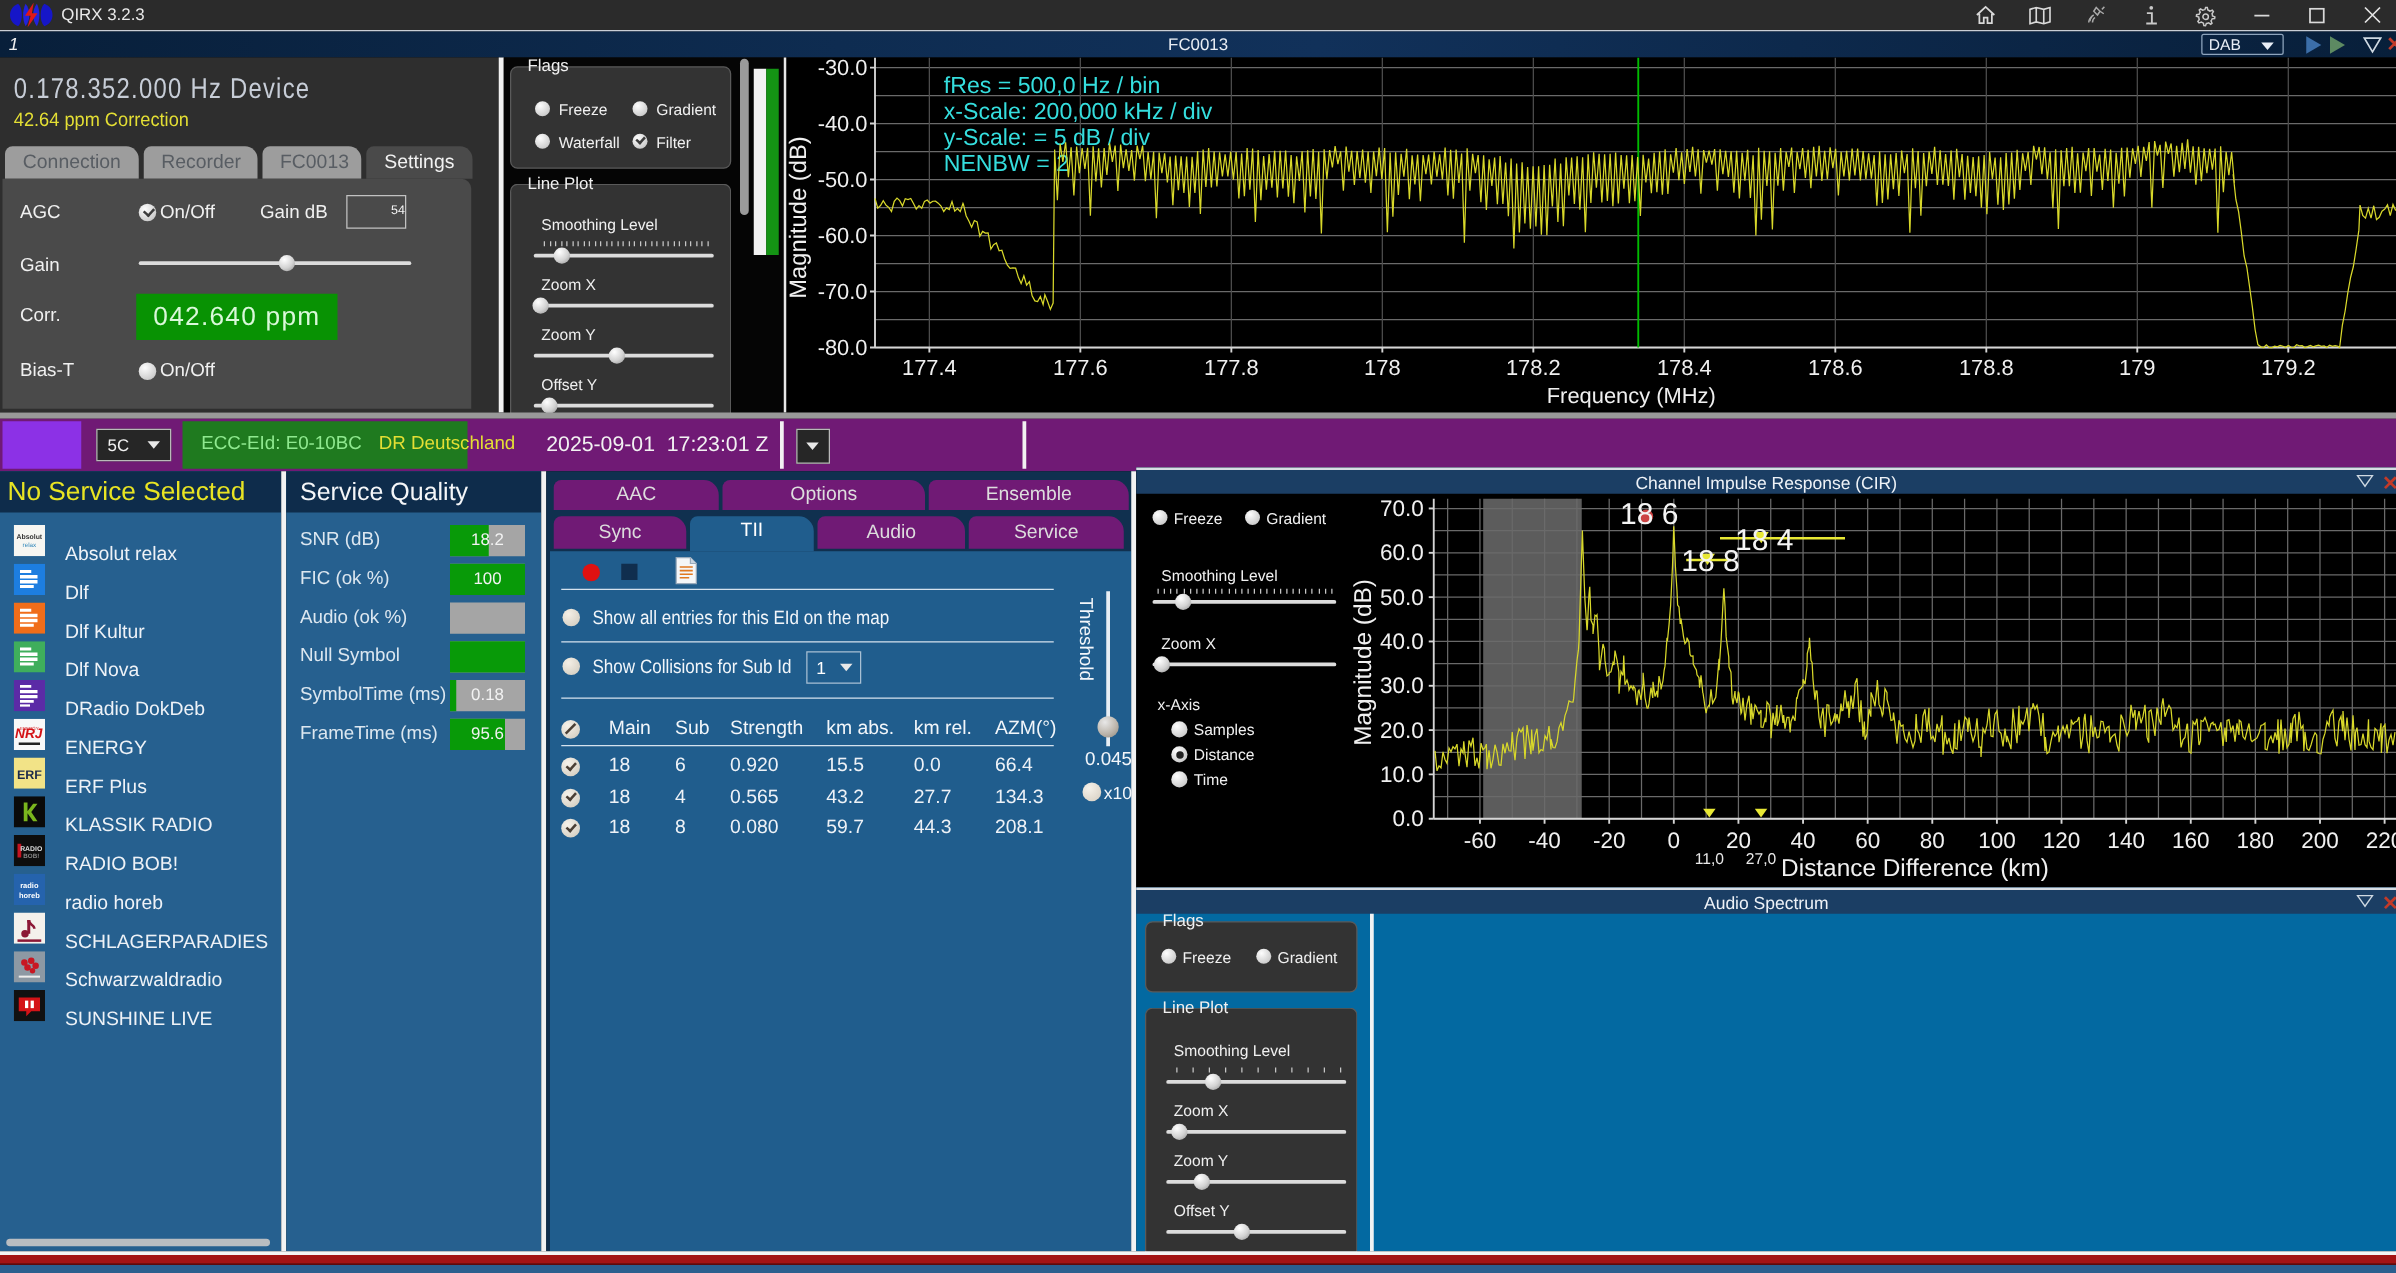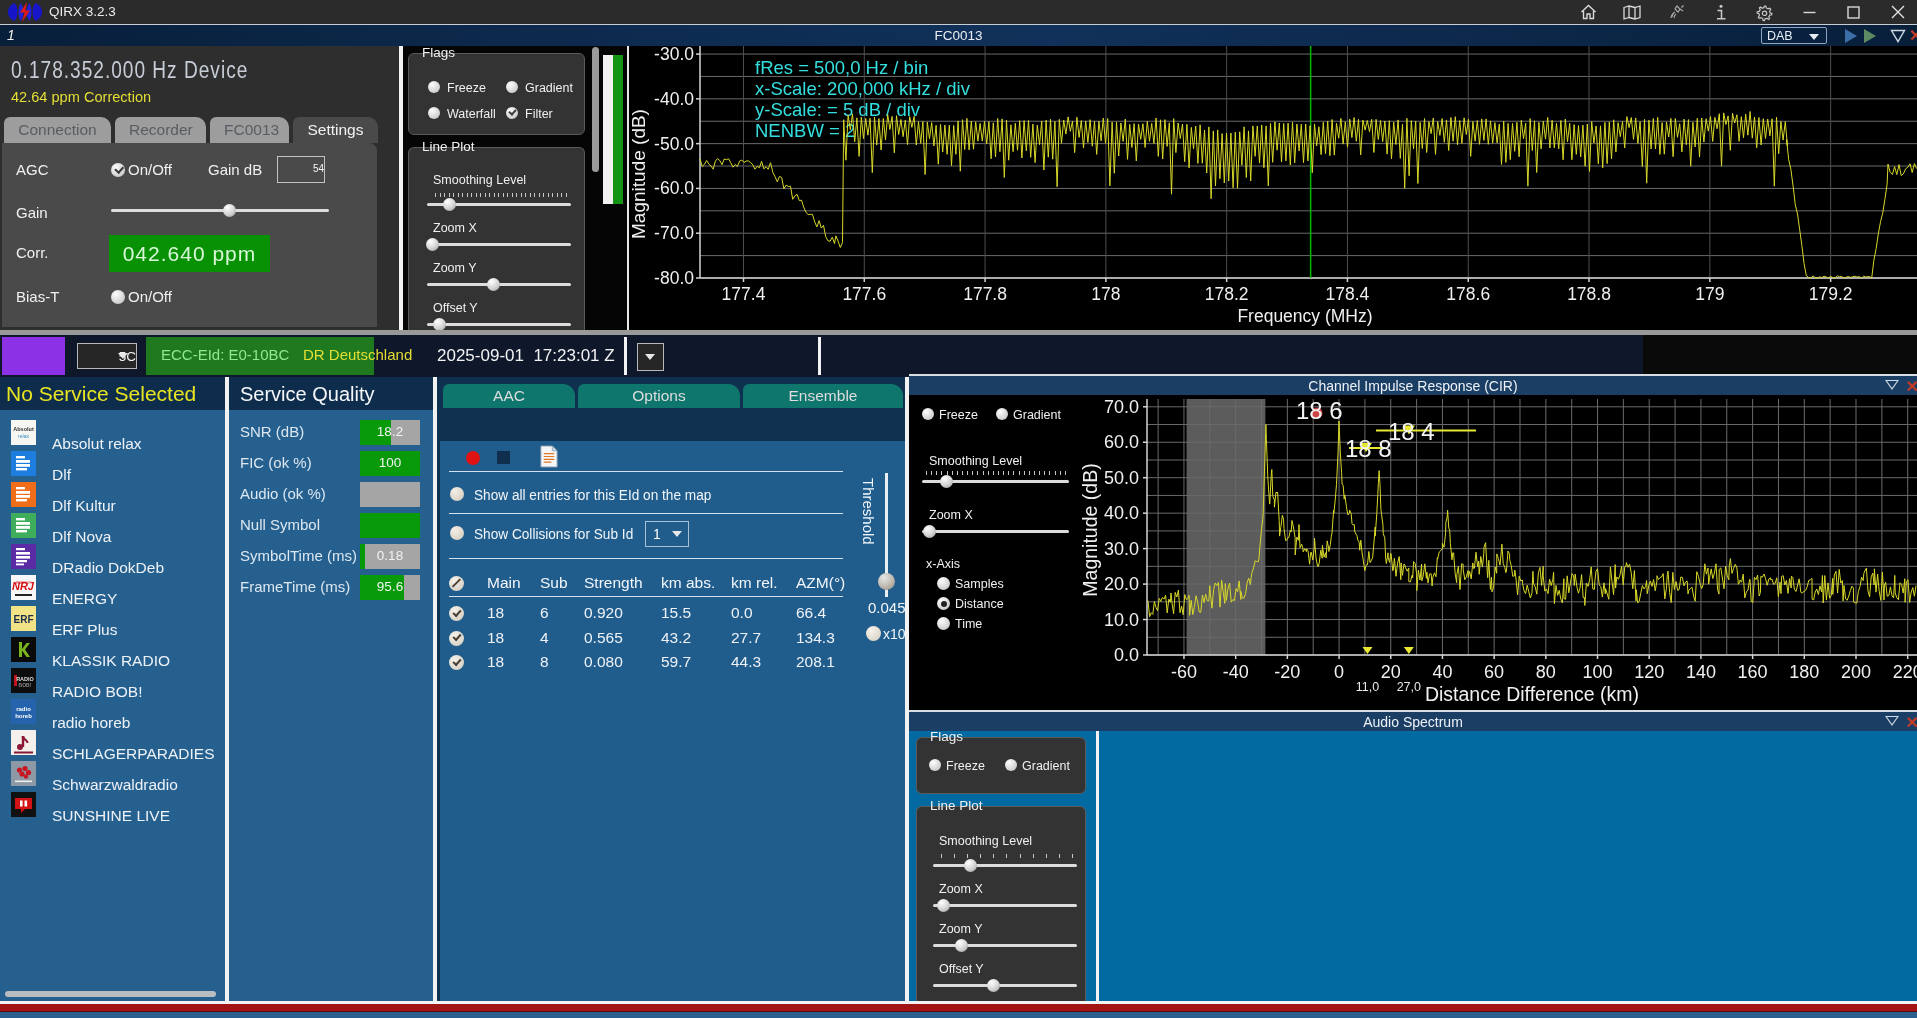--- a/index.html
+++ b/index.html
@@ -43,21 +43,21 @@
 .gb-title{position:absolute;left:10px;top:-9px;background:transparent;padding:0 3px;font-size:13.5px;color:#f0f0f0;}
 .flaglbl{font-size:12.5px;color:#f0f0f0;position:absolute;}
 .sliderlbl{position:absolute;font-size:12.5px;color:#f0f0f0;}
 #scroll-thumb{position:absolute;left:189px;top:1px;width:7px;height:125px;background:#9a9a9a;border-radius:4px;}
 #meter-white{position:absolute;left:200px;top:9px;width:10px;height:149px;background:#f2f2f2;}
 #meter-green{position:absolute;left:210px;top:9px;width:10px;height:149px;background:#149414;}
 
 #spectrum{left:627px;top:46px;width:1290px;height:284px;background:#000;border-left:2px solid #e8e8e8;}
 
 #splitter{left:0;top:330px;width:1917px;height:5px;background:#999999;}
-#midbar{left:0;top:335px;width:1643px;height:42px;background:#0f172a;text-align:right;}
+#midbar{left:0;top:335px;width:1917px;height:42px;background:#701a75;}
 #mid-purple{position:absolute;left:2px;top:2px;width:63px;height:38px;background:#8c31e6;}
 #mid-combo{position:absolute;left:77px;top:8px;width:60px;height:26px;border:1px solid #b9b9b9;background:#262626;color:#f2f2f2;font-size:13.5px;line-height:25px;padding-left:8px;box-sizing:border-box;}
 #mid-combo .arr{position:absolute;right:8px;top:9px;width:0;height:0;border-left:5.5px solid transparent;border-right:5.5px solid transparent;border-top:6.5px solid #e8e8e8;}
 #mid-green{position:absolute;left:146px;top:2px;width:228px;height:38px;background:#1f7a1f;}
 #mid-ecc{position:absolute;left:161px;top:11px;font-size:15px;color:#8fe98f;}
 #mid-ens{position:absolute;left:303px;top:11px;font-size:15px;color:#e4df34;}
 #mid-time{position:absolute;left:437px;top:11px;font-size:17px;color:#f2f2f2;white-space:pre;}
 #mid-combo2{position:absolute;left:637px;top:8px;width:25px;height:26px;border:1px solid #b9b9b9;background:#262626;}
 #mid-combo2 .arr{position:absolute;left:7px;top:10px;width:0;height:0;border-left:5.5px solid transparent;border-right:5.5px solid transparent;border-top:6.5px solid #e8e8e8;}
 
@@ -74,21 +74,21 @@
 #quality .hdr span{position:absolute;left:11px;top:6px;font-size:20px;color:#f4f6f8;}
 .q-row{position:absolute;left:0;width:100%;height:25px;}
 .q-row .lbl{position:absolute;left:11px;top:3px;font-size:15px;color:#dce7f0;}
 .q-row .bar{position:absolute;left:131px;top:0;width:60px;height:25px;background:#a5a5a5;}
 .q-row .fill{position:absolute;left:0;top:0;height:100%;background:#089a08;}
 .q-row .val{position:absolute;width:100%;text-align:center;top:4px;font-size:13.5px;color:#f2f2f2;}
 
 #tii{left:437px;top:377px;width:471px;height:624px;background:#10304f;}
 #tii .content{position:absolute;left:3px;top:64px;width:465px;height:560px;background:#205d8d;}
 .ttabs{position:absolute;display:flex;}
-.ttab{background:#0f766e;color:#dddddd;font-size:15.5px;text-align:center;line-height:24px;height:24px;border-radius:6px 12px 0 0;}
+.ttab{background:#701a75;color:#dddddd;font-size:15.5px;text-align:center;line-height:24px;height:24px;border-radius:6px 12px 0 0;}
 .ttab.active{background:#205d8d;color:#ffffff;height:28px;border-radius:6px 12px 0 0;}
 .tsep{position:absolute;left:9px;width:394px;height:1px;background:#d5e2ee;}
 .tii-lbl{position:absolute;font-size:15.5px;color:#f2f6fa;transform:scaleX(0.88);transform-origin:left center;white-space:nowrap;}
 .tii-circle{position:absolute;width:14px;height:14px;border-radius:50%;background:radial-gradient(circle at 35% 30%,#f4efe6,#d8d2c6 75%,#bdb8ac);}
 #tii-combo{position:absolute;left:205px;top:80px;width:44px;height:26px;border:1.5px solid #a8c0d4;color:#fff;font-size:14px;line-height:24px;padding-left:7px;box-sizing:border-box;}
 #tii-combo .arr{position:absolute;right:6px;top:9px;width:0;height:0;border-left:5.5px solid transparent;border-right:5.5px solid transparent;border-top:6.5px solid #e8e8e8;}
 .tbl-h{position:absolute;font-size:15.5px;color:#f2f6fa;}
 .tbl-c{position:absolute;font-size:15.5px;color:#eef2f7;}
 .chk2{position:absolute;width:15px;height:15px;border-radius:50%;background:radial-gradient(circle at 35% 30%,#f6f2ea,#d8d2c6 75%,#b5b0a4);}
 .chk2:after{content:"";position:absolute;left:3.5px;top:3.5px;width:6px;height:3px;border-left:2.2px solid #4a3f35;border-bottom:2.2px solid #4a3f35;transform:rotate(-48deg);}
@@ -586,20 +586,26 @@
       </div>
   </div>
   <div class="vdiv abs" style="left:433px;top:377px;width:4px;height:624px"></div>
 
   <div id="tii" class="abs">
     <div class="content"></div>
     <div class="ttabs" id="tii-tabs1" style="left:6px;top:7px;gap:3px">
         <div class="ttab" style="width:132px">AAC</div>
         <div class="ttab" style="width:162px">Options</div>
         <div class="ttab" style="width:160px">Ensemble</div>
+      </div>
+    <div class="ttabs" id="tii-tabs2" style="left:6px;top:36px;gap:3px">
+        <div class="ttab" style="width:106px;height:26px;line-height:26px;">Sync</div>
+        <div class="ttab active" style="width:99px;">TII</div>
+        <div class="ttab" style="width:118px;height:26px;line-height:26px;">Audio</div>
+        <div class="ttab" style="width:124px;height:26px;line-height:26px;">Service</div>
       </div>
     <div id="tii-inner" class="abs" style="left:3px;top:64px;width:465px;height:560px">
       <span class="abs" style="left:26px;top:10px;width:14px;height:14px;border-radius:50%;background:#e01111"></span>
       <span class="abs" style="left:57px;top:10px;width:13px;height:13px;background:#102e4e"></span>
       <svg class="abs" style="left:100px;top:4px" width="18" height="23" viewBox="0 0 19 24">
         <path d="M1 1 L13 1 L18 6 L18 23 L1 23 Z" fill="#f4f6f8" stroke="#9ab" stroke-width="1"></path>
         <path d="M13 1 L13 6 L18 6" fill="#c8d4e0" stroke="#9ab" stroke-width="1"></path>
         <path d="M4 9 L15 9 M4 12 L15 12 M4 15 L15 15 M4 18 L12 18" stroke="#e07820" stroke-width="1.3"></path>
       </svg>
       <div class="tsep" style="top:30px"></div>

